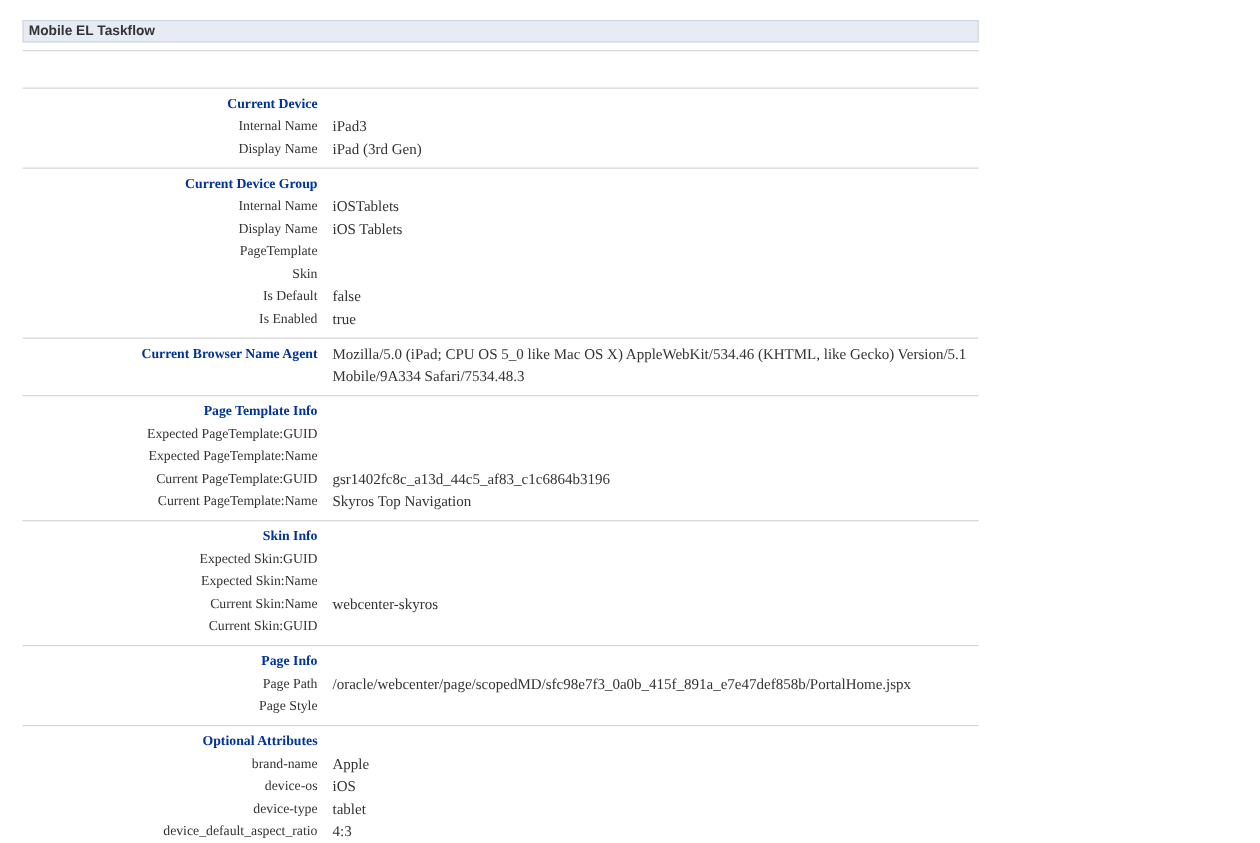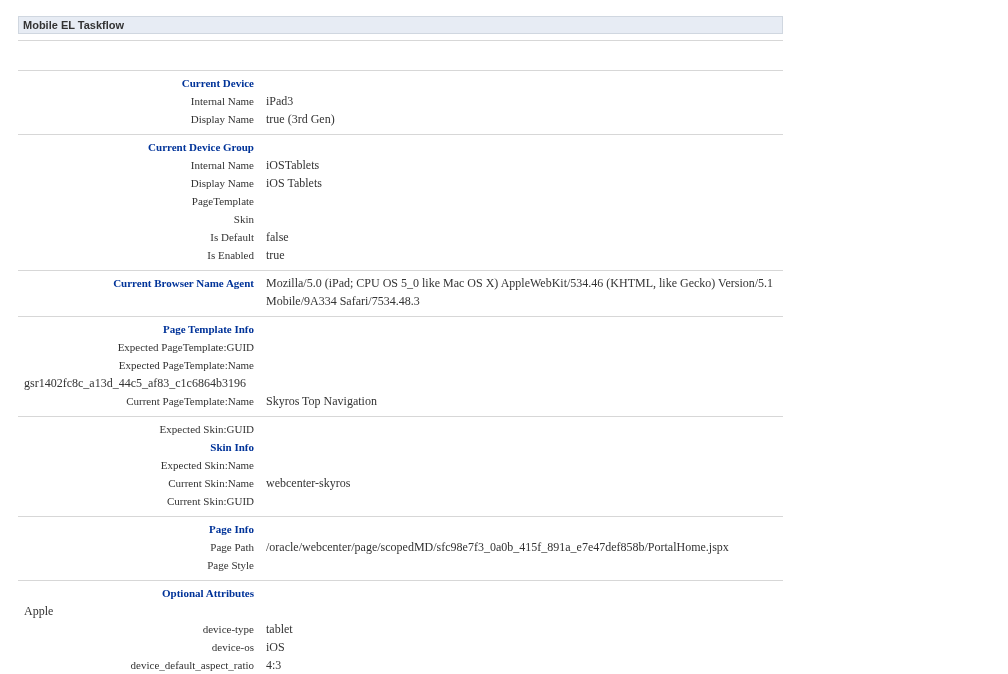--- a/index.html
+++ b/index.html
@@ -73,21 +73,21 @@
     <div class="row">
       <div class="label-col header">Current Device</div>
       <div class="value-col"></div>
     </div>
     <div class="row">
       <div class="label-col">Internal Name</div>
       <div class="value-col">iPad3</div>
     </div>
     <div class="row">
       <div class="label-col">Display Name</div>
-      <div class="value-col">true (3rd Gen)</div>
+      <div class="value-col">iPad (3rd Gen)</div>
     </div>
   </div>
 
   <div class="section">
     <div class="row">
       <div class="label-col header">Current Device Group</div>
       <div class="value-col"></div>
     </div>
     <div class="row">
       <div class="label-col">Internal Name</div>
@@ -129,35 +129,36 @@
     </div>
     <div class="row">
       <div class="label-col">Expected PageTemplate:GUID</div>
       <div class="value-col"></div>
     </div>
     <div class="row">
       <div class="label-col">Expected PageTemplate:Name</div>
       <div class="value-col"></div>
     </div>
     <div class="row">
+      <div class="label-col">Current PageTemplate:GUID</div>
       <div class="value-col">gsr1402fc8c_a13d_44c5_af83_c1c6864b3196</div>
     </div>
     <div class="row">
       <div class="label-col">Current PageTemplate:Name</div>
       <div class="value-col">Skyros Top Navigation</div>
     </div>
   </div>
 
   <div class="section">
     <div class="row">
+      <div class="label-col header">Skin Info</div>
+      <div class="value-col"></div>
+    </div>
+    <div class="row">
       <div class="label-col">Expected Skin:GUID</div>
-      <div class="value-col"></div>
-    </div>
-    <div class="row">
-      <div class="label-col header">Skin Info</div>
       <div class="value-col"></div>
     </div>
     <div class="row">
       <div class="label-col">Expected Skin:Name</div>
       <div class="value-col"></div>
     </div>
     <div class="row">
       <div class="label-col">Current Skin:Name</div>
       <div class="value-col">webcenter-skyros</div>
     </div>
@@ -181,29 +182,30 @@
       <div class="value-col"></div>
     </div>
   </div>
 
   <div class="section">
     <div class="row">
       <div class="label-col header">Optional Attributes</div>
       <div class="value-col"></div>
     </div>
     <div class="row">
+      <div class="label-col">brand-name</div>
       <div class="value-col">Apple</div>
+    </div>
+    <div class="row">
+      <div class="label-col">device-os</div>
+      <div class="value-col">iOS</div>
     </div>
     <div class="row">
       <div class="label-col">device-type</div>
       <div class="value-col">tablet</div>
     </div>
     <div class="row">
-      <div class="label-col">device-os</div>
-      <div class="value-col">iOS</div>
-    </div>
-    <div class="row">
       <div class="label-col">device_default_aspect_ratio</div>
       <div class="value-col">4:3</div>
     </div>
   </div>
 
 </div>
 
 </body></html>

